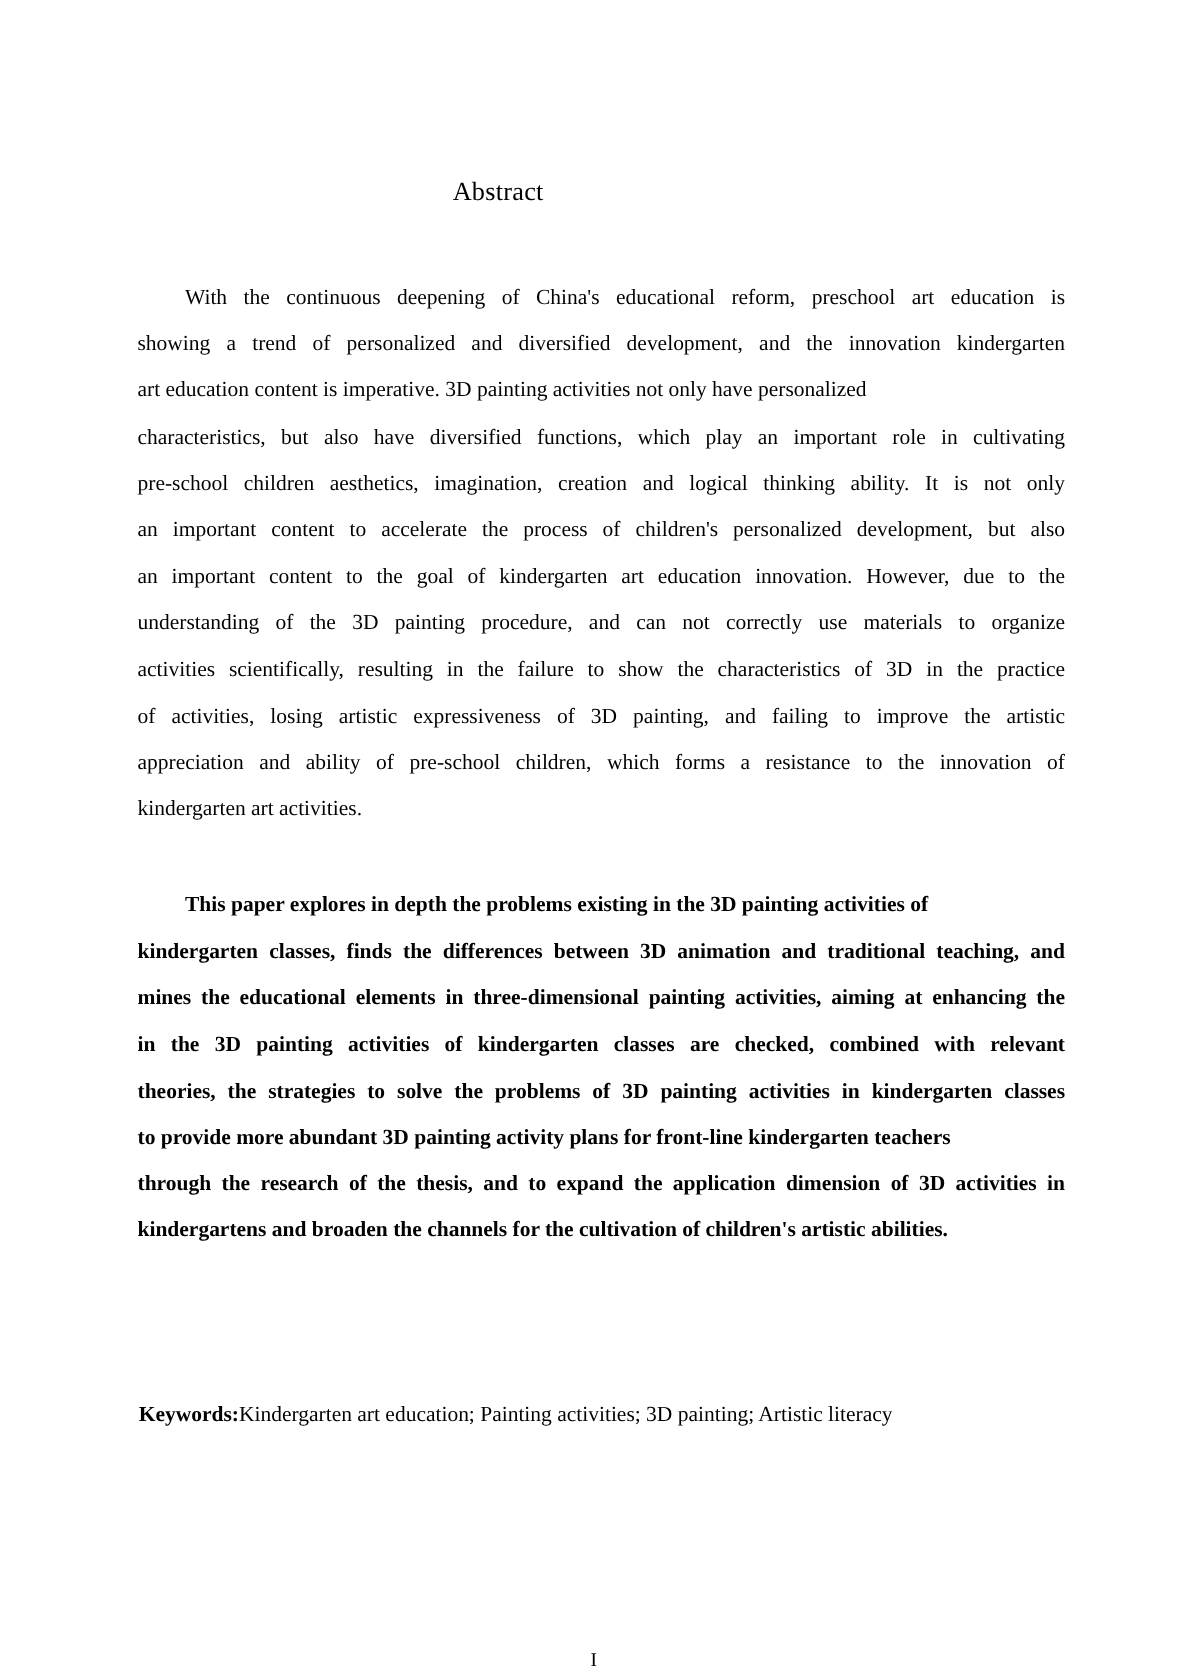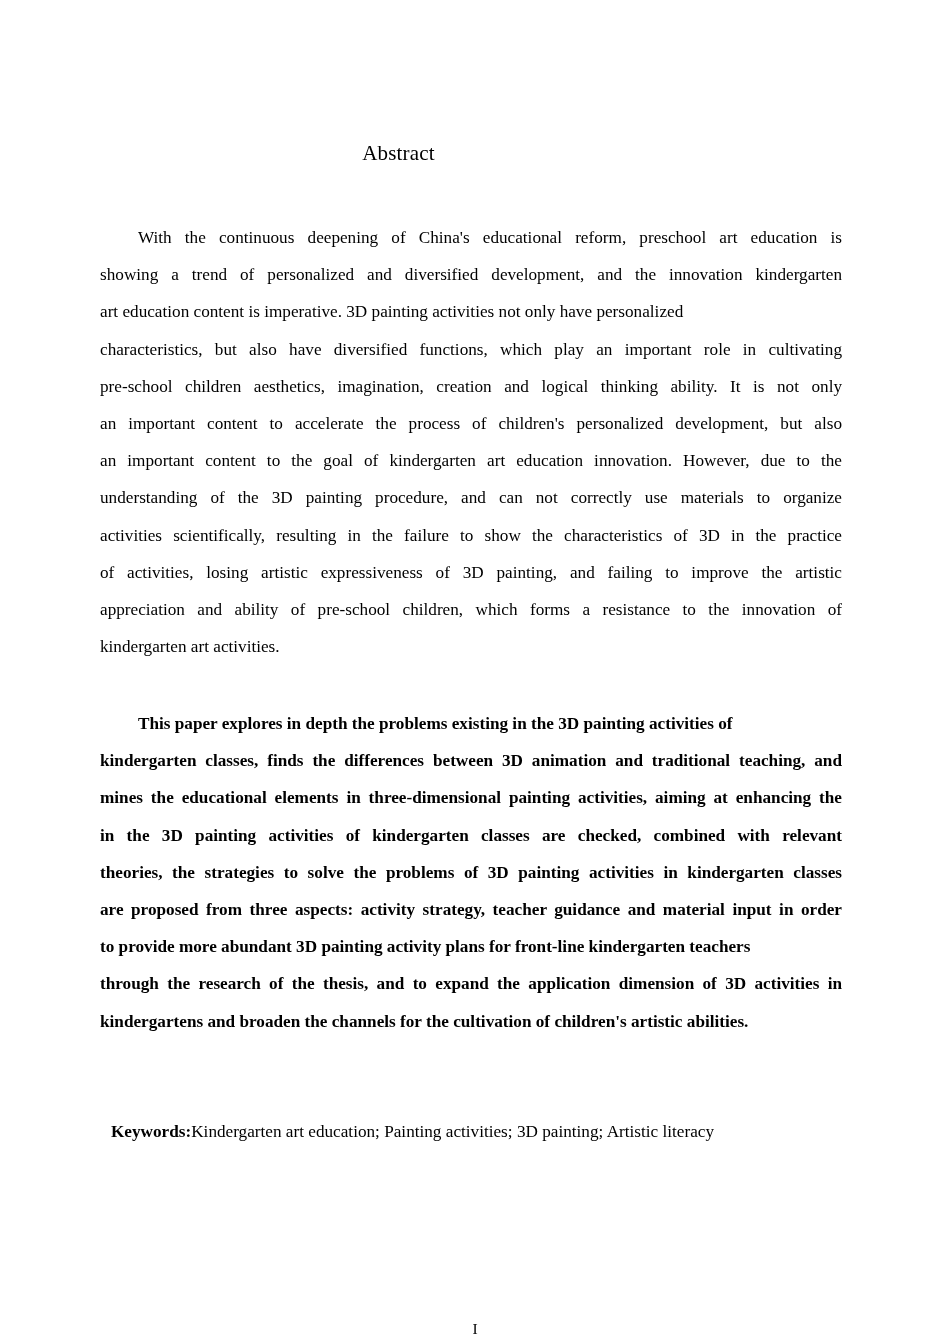--- a/index.html
+++ b/index.html
@@ -26,21 +26,21 @@
     left: 0;
     width: 797px;
     text-align: center;
     font-size: 21px;
     font-weight: normal;
     letter-spacing: 0.2px;
     line-height: 30px;
   }
   .body-block {
     position: absolute;
-    left: 100px;
+    left: 110px;
     width: 742px;
     font-size: 17.2px;
     line-height: 37.2px;
   }
   #paragraph-1 { top: 219px; }
   #paragraph-2 { top: 705px; font-weight: bold; }
 
   
   .line {
     display: block;
@@ -101,21 +101,20 @@
       <span class="line">appreciation and ability of pre-school children, which forms a resistance to the innovation of</span>
       <span class="line last flush">kindergarten art activities.</span>
     </div>
 
   <div class="body-block" id="paragraph-2">
       <span class="line indent flush">This paper explores in depth the problems existing in the 3D painting activities of</span>
       <span class="line">kindergarten classes, finds the differences between 3D animation and traditional teaching, and</span>
       <span class="line">mines the educational elements in three-dimensional painting activities, aiming at enhancing the</span>
       <span class="line">in the 3D painting activities of kindergarten classes are checked, combined with relevant</span>
       <span class="line">theories, the strategies to solve the problems of 3D painting activities in kindergarten classes</span>
-      <span class="line">are proposed from three aspects: activity strategy, teacher guidance and material input in order</span>
       <span class="line flush">to provide more abundant 3D painting activity plans for front-line kindergarten teachers</span>
       <span class="line">through the research of the thesis, and to expand the application dimension of 3D activities in</span>
       <span class="line last flush">kindergartens and broaden the channels for the cultivation of children's artistic abilities.</span>
     </div>
 
   <div class="keywords">
     <span class="keywords-label">Keywords:</span><span>Kindergarten art education; Painting activities; 3D painting; Artistic literacy</span>
   </div>
 
   <div class="page-number">I</div>

